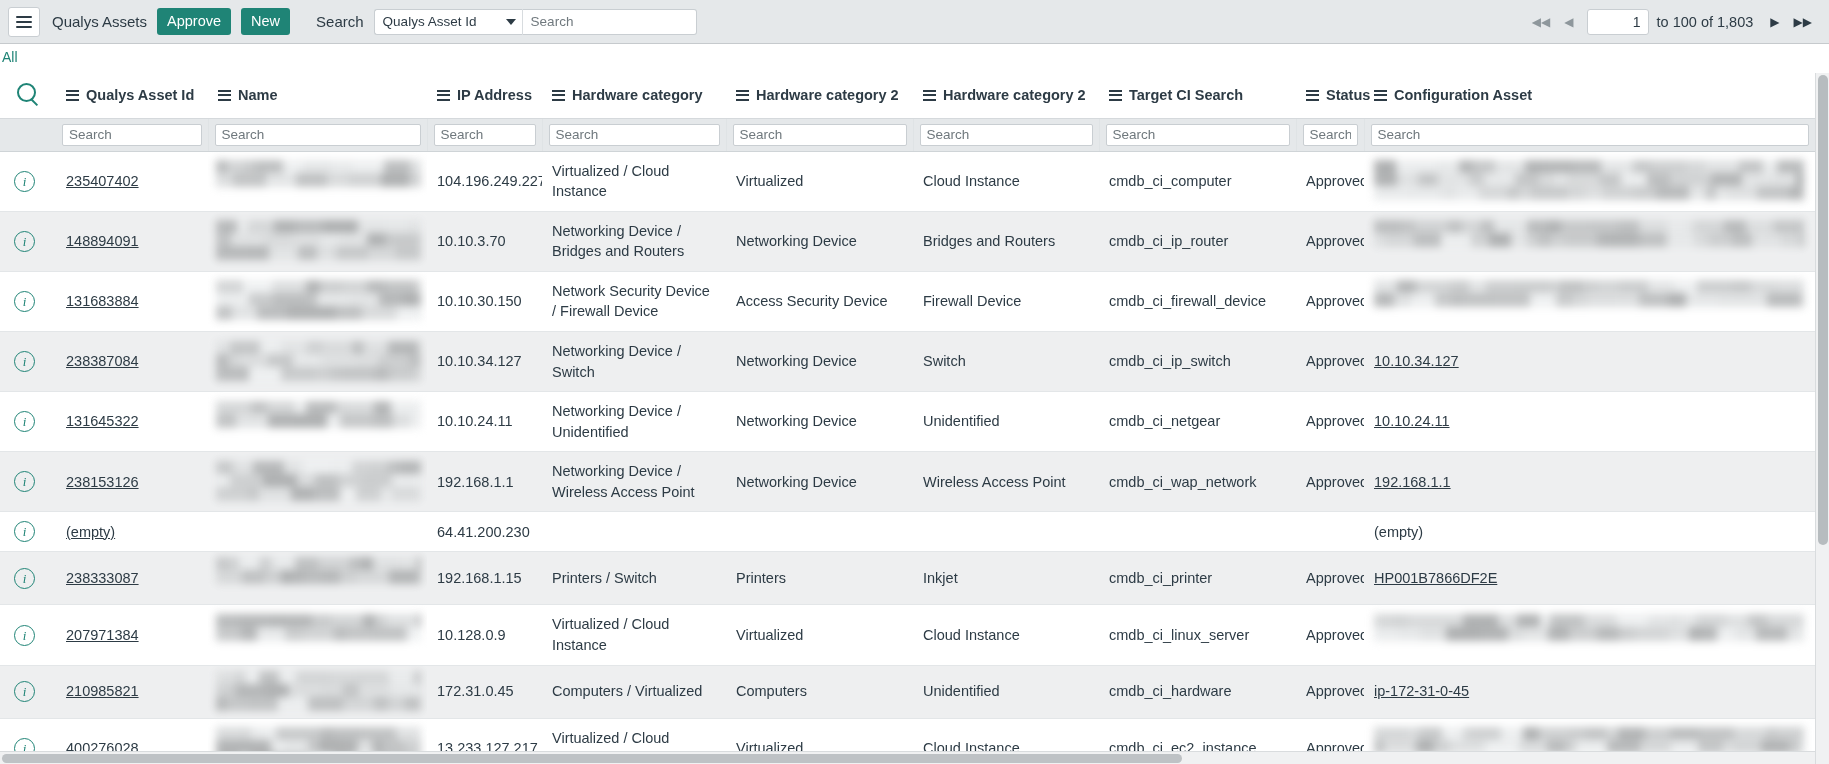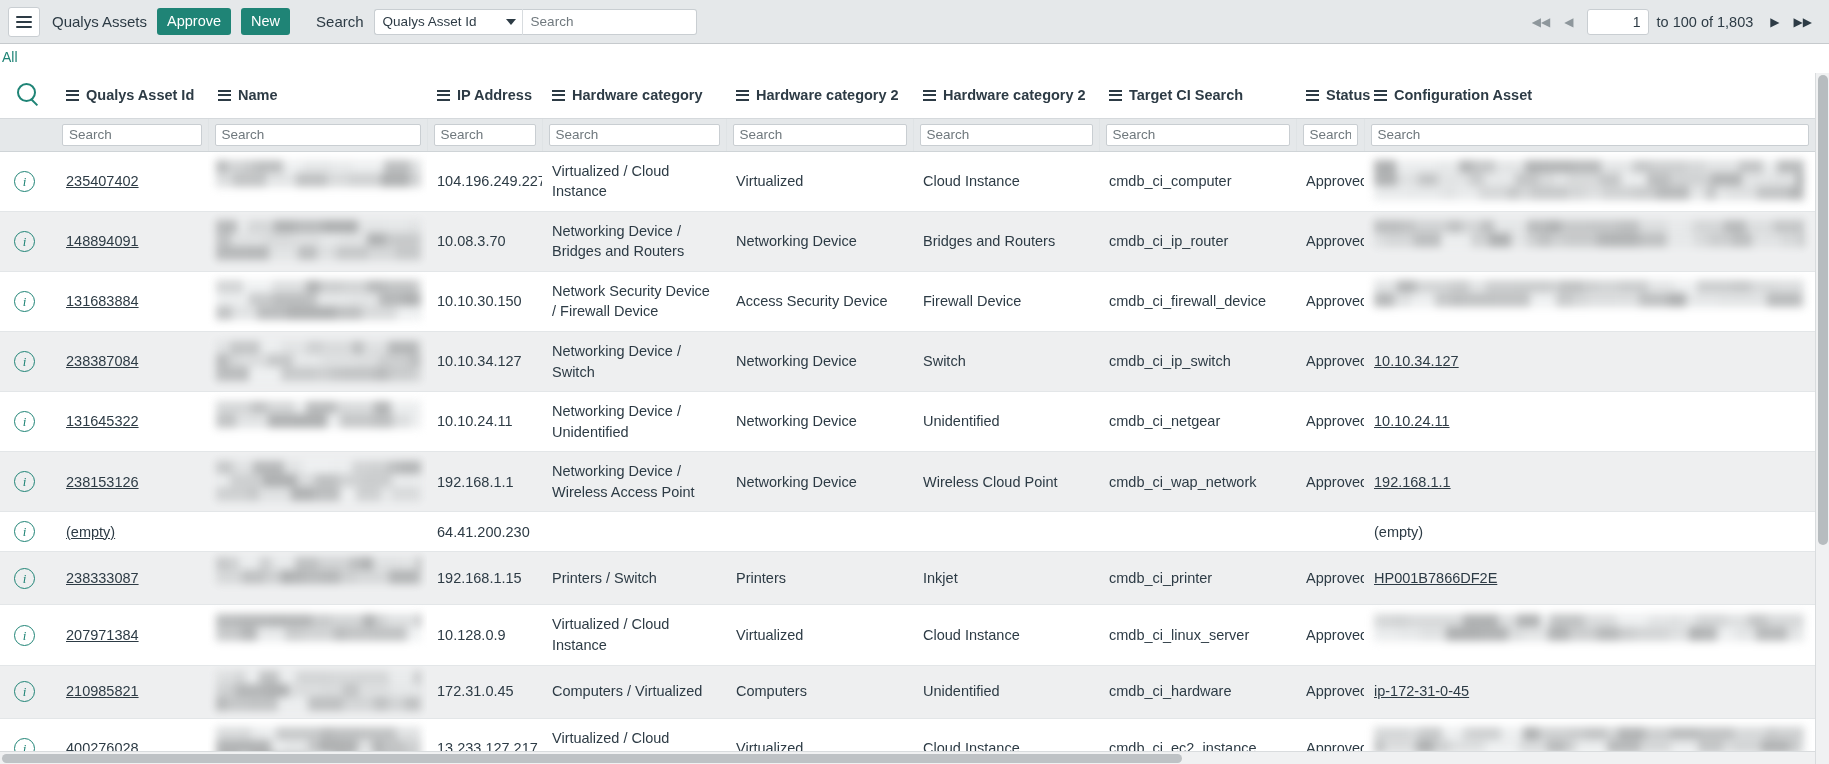--- a/index.html
+++ b/index.html
@@ -625,21 +625,21 @@
               <i style="left: 0px; top: 22px; width: 32px; height: 14px; background: rgb(180, 182, 183);"></i>
               <i style="left: 32px; top: 22px; width: 21px; height: 14px; background: rgb(179, 181, 182);"></i>
               <i style="left: 53px; top: 22px; width: 29px; height: 14px; background: rgb(225, 227, 228);"></i>
               <i style="left: 82px; top: 22px; width: 19px; height: 14px; background: rgb(186, 188, 189);"></i>
               <i style="left: 101px; top: 22px; width: 19px; height: 14px; background: rgb(221, 223, 224);"></i>
               <i style="left: 120px; top: 22px; width: 32px; height: 14px; background: rgb(197, 199, 200);"></i>
               <i style="left: 152px; top: 22px; width: 28px; height: 14px; background: rgb(212, 214, 215);"></i>
               <i style="left: 180px; top: 22px; width: 25px; height: 14px; background: rgb(197, 199, 200);"></i>
             </span>
           </td>
-          <td><span>10.08.3.70</span></td>
+          <td><span>10.10.3.70</span></td>
           <td><span>Networking Device / Bridges and Routers</span></td>
           <td><span>Networking Device</span></td>
           <td><span>Bridges and Routers</span></td>
           <td><span>cmdb_ci_ip_router</span></td>
           <td><span>Approved</span></td>
           <td style="position: relative;">
             <span class="redact">
               <i style="left: 0px; top: -4px; width: 28px; height: 14px; background: rgb(185, 187, 188);"></i>
               <i style="left: 28px; top: -4px; width: 13px; height: 14px; background: rgb(192, 194, 195);"></i>
               <i style="left: 41px; top: -4px; width: 33px; height: 14px; background: rgb(207, 209, 210);"></i>
@@ -872,21 +872,21 @@
               <i style="left: 124px; top: 22px; width: 16px; height: 14px; background: rgb(238, 240, 241);"></i>
               <i style="left: 140px; top: 22px; width: 25px; height: 14px; background: rgb(205, 207, 208);"></i>
               <i style="left: 165px; top: 22px; width: 11px; height: 14px; background: rgb(231, 233, 234);"></i>
               <i style="left: 176px; top: 22px; width: 28px; height: 14px; background: rgb(216, 218, 219);"></i>
               <i style="left: 204px; top: 22px; width: 1px; height: 14px; background: rgb(229, 231, 232);"></i>
             </span>
           </td>
           <td><span>192.168.1.1</span></td>
           <td><span>Networking Device / Wireless Access Point</span></td>
           <td><span>Networking Device</span></td>
-          <td><span>Wireless Cloud Point</span></td>
+          <td><span>Wireless Access Point</span></td>
           <td><span>cmdb_ci_wap_network</span></td>
           <td><span>Approved</span></td>
           <td><span class="cell-link">192.168.1.1</span></td>
         </tr>
         <tr class="data-row odd">
           <td class="info-cell"><span class="info-icon">i</span></td>
           <td><span class="cell-link">(empty)</span></td>
           <td>&nbsp;</td>
           <td><span>64.41.200.230</span></td>
           <td>&nbsp;</td>

